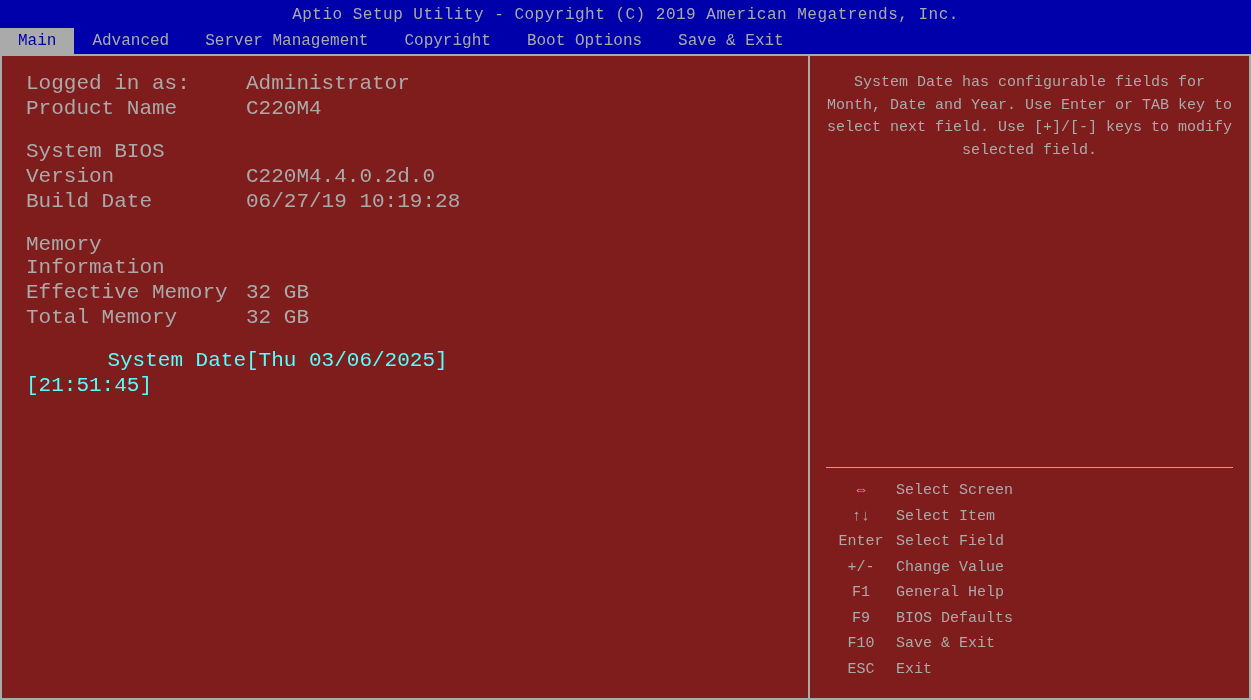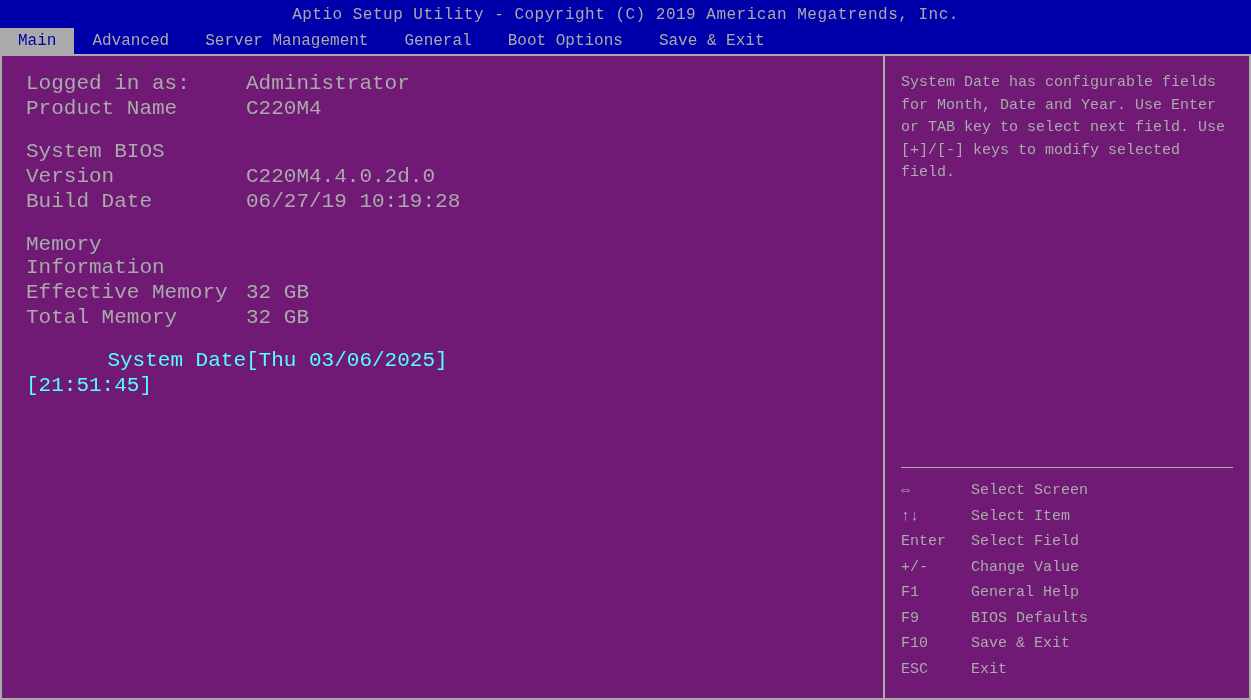--- a/index.html
+++ b/index.html
@@ -14,21 +14,21 @@
       background-color: #0000aa;
       font-family: 'Courier New', Courier, monospace;
       font-size: 16px;
       color: #aaaaaa;
       overflow: hidden;
     }
 
     #bios-container {
       width: 1251px;
       height: 700px;
-      background-color: #701a75;
+      background-color: #7f1d1d;
       display: flex;
       flex-direction: column;
     }
 
     #title-bar {
       background-color: #0000aa;
       color: #aaaaaa;
       text-align: center;
       padding: 6px 0 4px 0;
       font-size: 16px;
@@ -67,26 +67,27 @@
 
     #left-panel {
       flex: 1;
       padding: 16px 24px;
       border-right: 2px solid #aaaaaa;
       color: #aaaaaa;
       font-size: 21px;
     }
 
     #right-panel {
-      width: 364px;
+      width: 439px;
       padding: 16px 16px;
       font-size: 15px;
       color: #aaaaaa;
       display: flex;
       flex-direction: column;
+      text-align: center;
     }
 
     .info-row {
       display: flex;
       flex-direction: row;
       margin-bottom: 2px;
     }
 
     .info-label {
       width: 220px;
@@ -148,21 +149,21 @@
 
 <div id="bios-container">
   <div id="title-bar">
     <span>Aptio Setup Utility - Copyright (C) 2019 American Megatrends, Inc.</span>
   </div>
 
   <div id="nav-bar">
   <div class="nav-item active">Main</div>
       <div class="nav-item">Advanced</div>
       <div class="nav-item">Server Management</div>
-      <div class="nav-item">General</div>
+      <div class="nav-item">Copyright</div>
       <div class="nav-item">Boot Options</div>
       <div class="nav-item">Save &amp; Exit</div>
     </div>
 
   <div id="content-area">
     <div id="left-panel">
 
       <div class="info-row">
         <span class="info-label">Logged in as:</span>
         <span class="info-value">Administrator</span>

